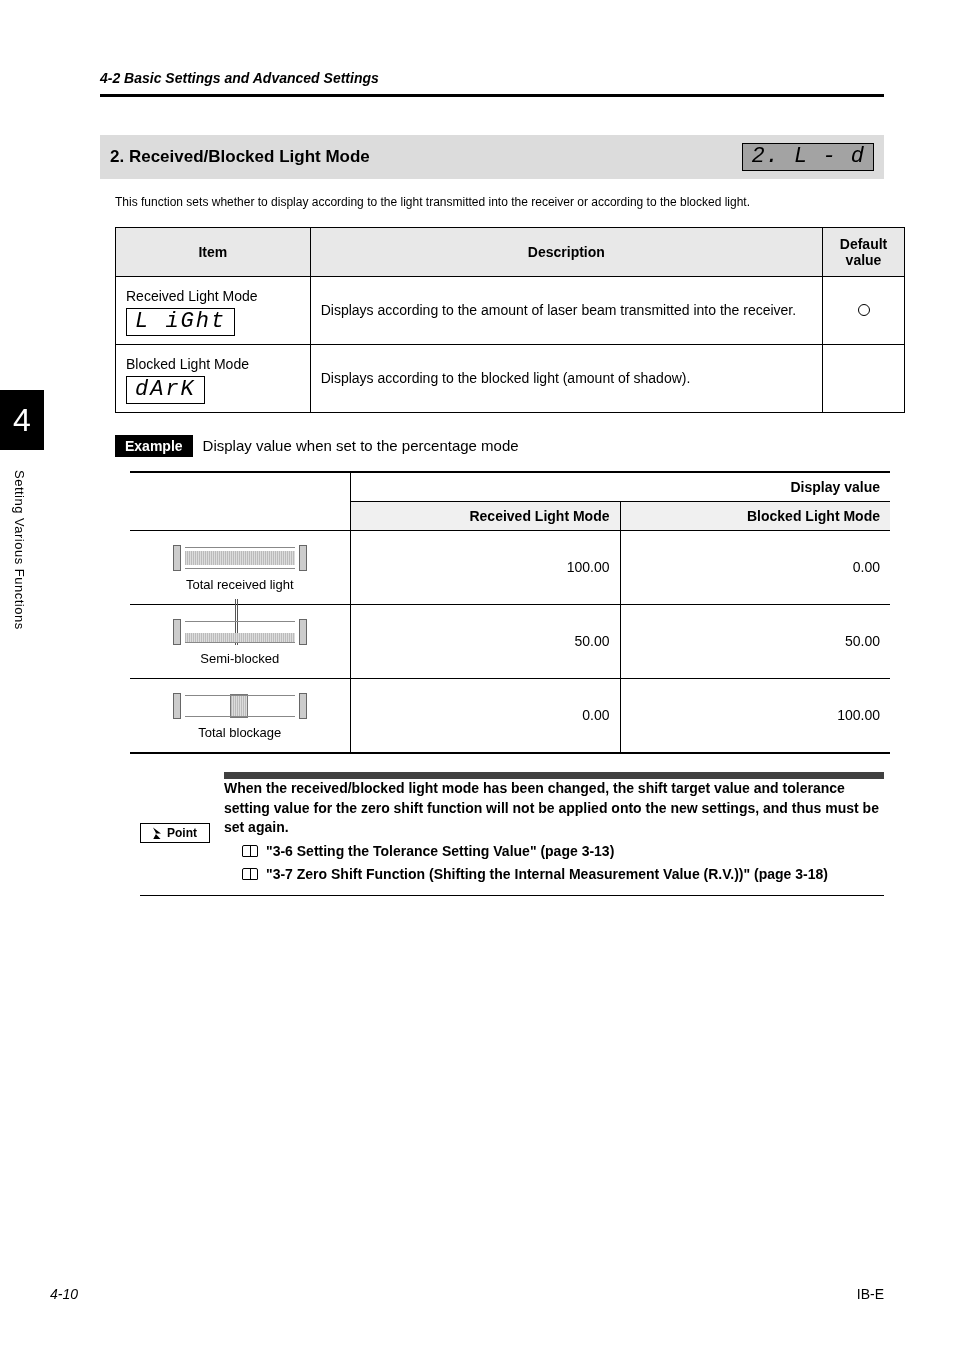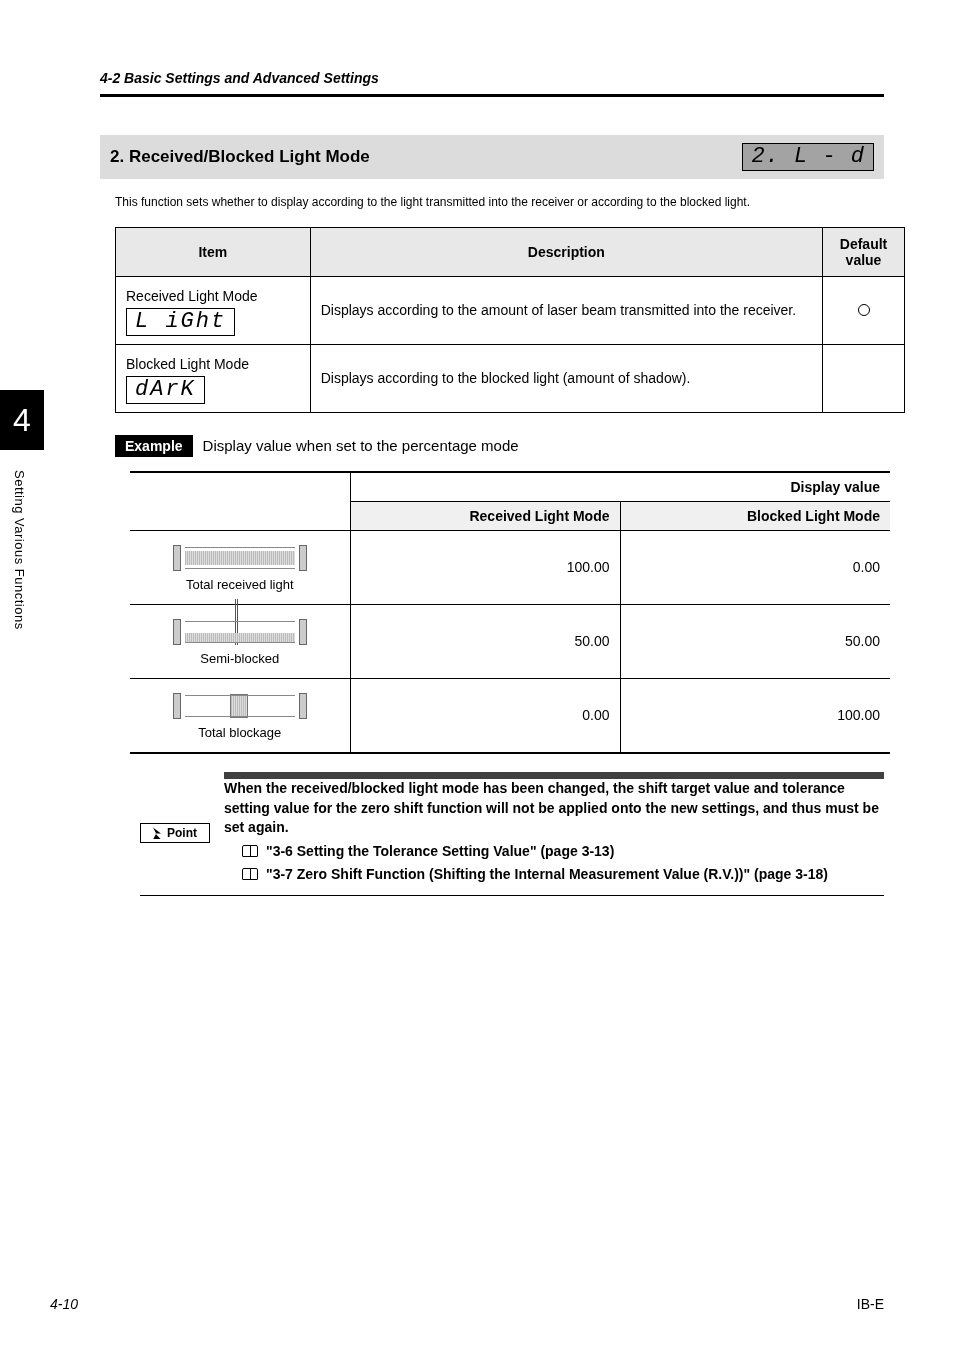--- a/index.html
+++ b/index.html
@@ -115,21 +115,21 @@
   
   .point-box { margin-left: 90px; margin-top: 18px; display:flex; align-items:center; gap:14px; border-bottom:1px solid #000;}
   .point-badge { border:1px solid #000; font-size:12px; padding:2px 12px; font-weight:bold; display:flex; align-items:center; gap:6px;}
   .point-badge::before { content:""; width:8px; height:12px; background:#000; clip-path: polygon(0 0, 100% 50%, 30% 50%, 100% 100%, 0 100%, 40% 50%); }
   .point-text { font-size:14px; line-height:1.4; flex:1; border-top:7px solid #404040; padding: 0 0 10px 0;}
   .point-text b { font-weight:bold; }
   .ref-line { display:flex; align-items:flex-start; gap:8px; margin-top:4px; margin-left:18px;}
   .book-icon { width:16px; height:12px; border:1.5px solid #000; border-radius:2px 2px 1px 1px; position:relative; margin-top:3px; flex-shrink:0;}
   .book-icon::after{ content:""; position:absolute; left:50%; top:0; bottom:0; width:1px; background:#000;}
   
-  .footer { position:absolute; left:50px; right:70px; bottom:40px; display:flex; justify-content:space-between; font-size:14px; font-style:italic;}
+  .footer { position:absolute; left:50px; right:70px; bottom:50px; display:flex; justify-content:space-between; font-size:14px; font-style:italic;}
   .footer .pg { font-weight:normal; }
   .footer .doc { font-style:normal; }
 </style>
 </head>
 <body>
 
 <div class="page">
 
   <div class="left-tab">
     <span>4</span>

